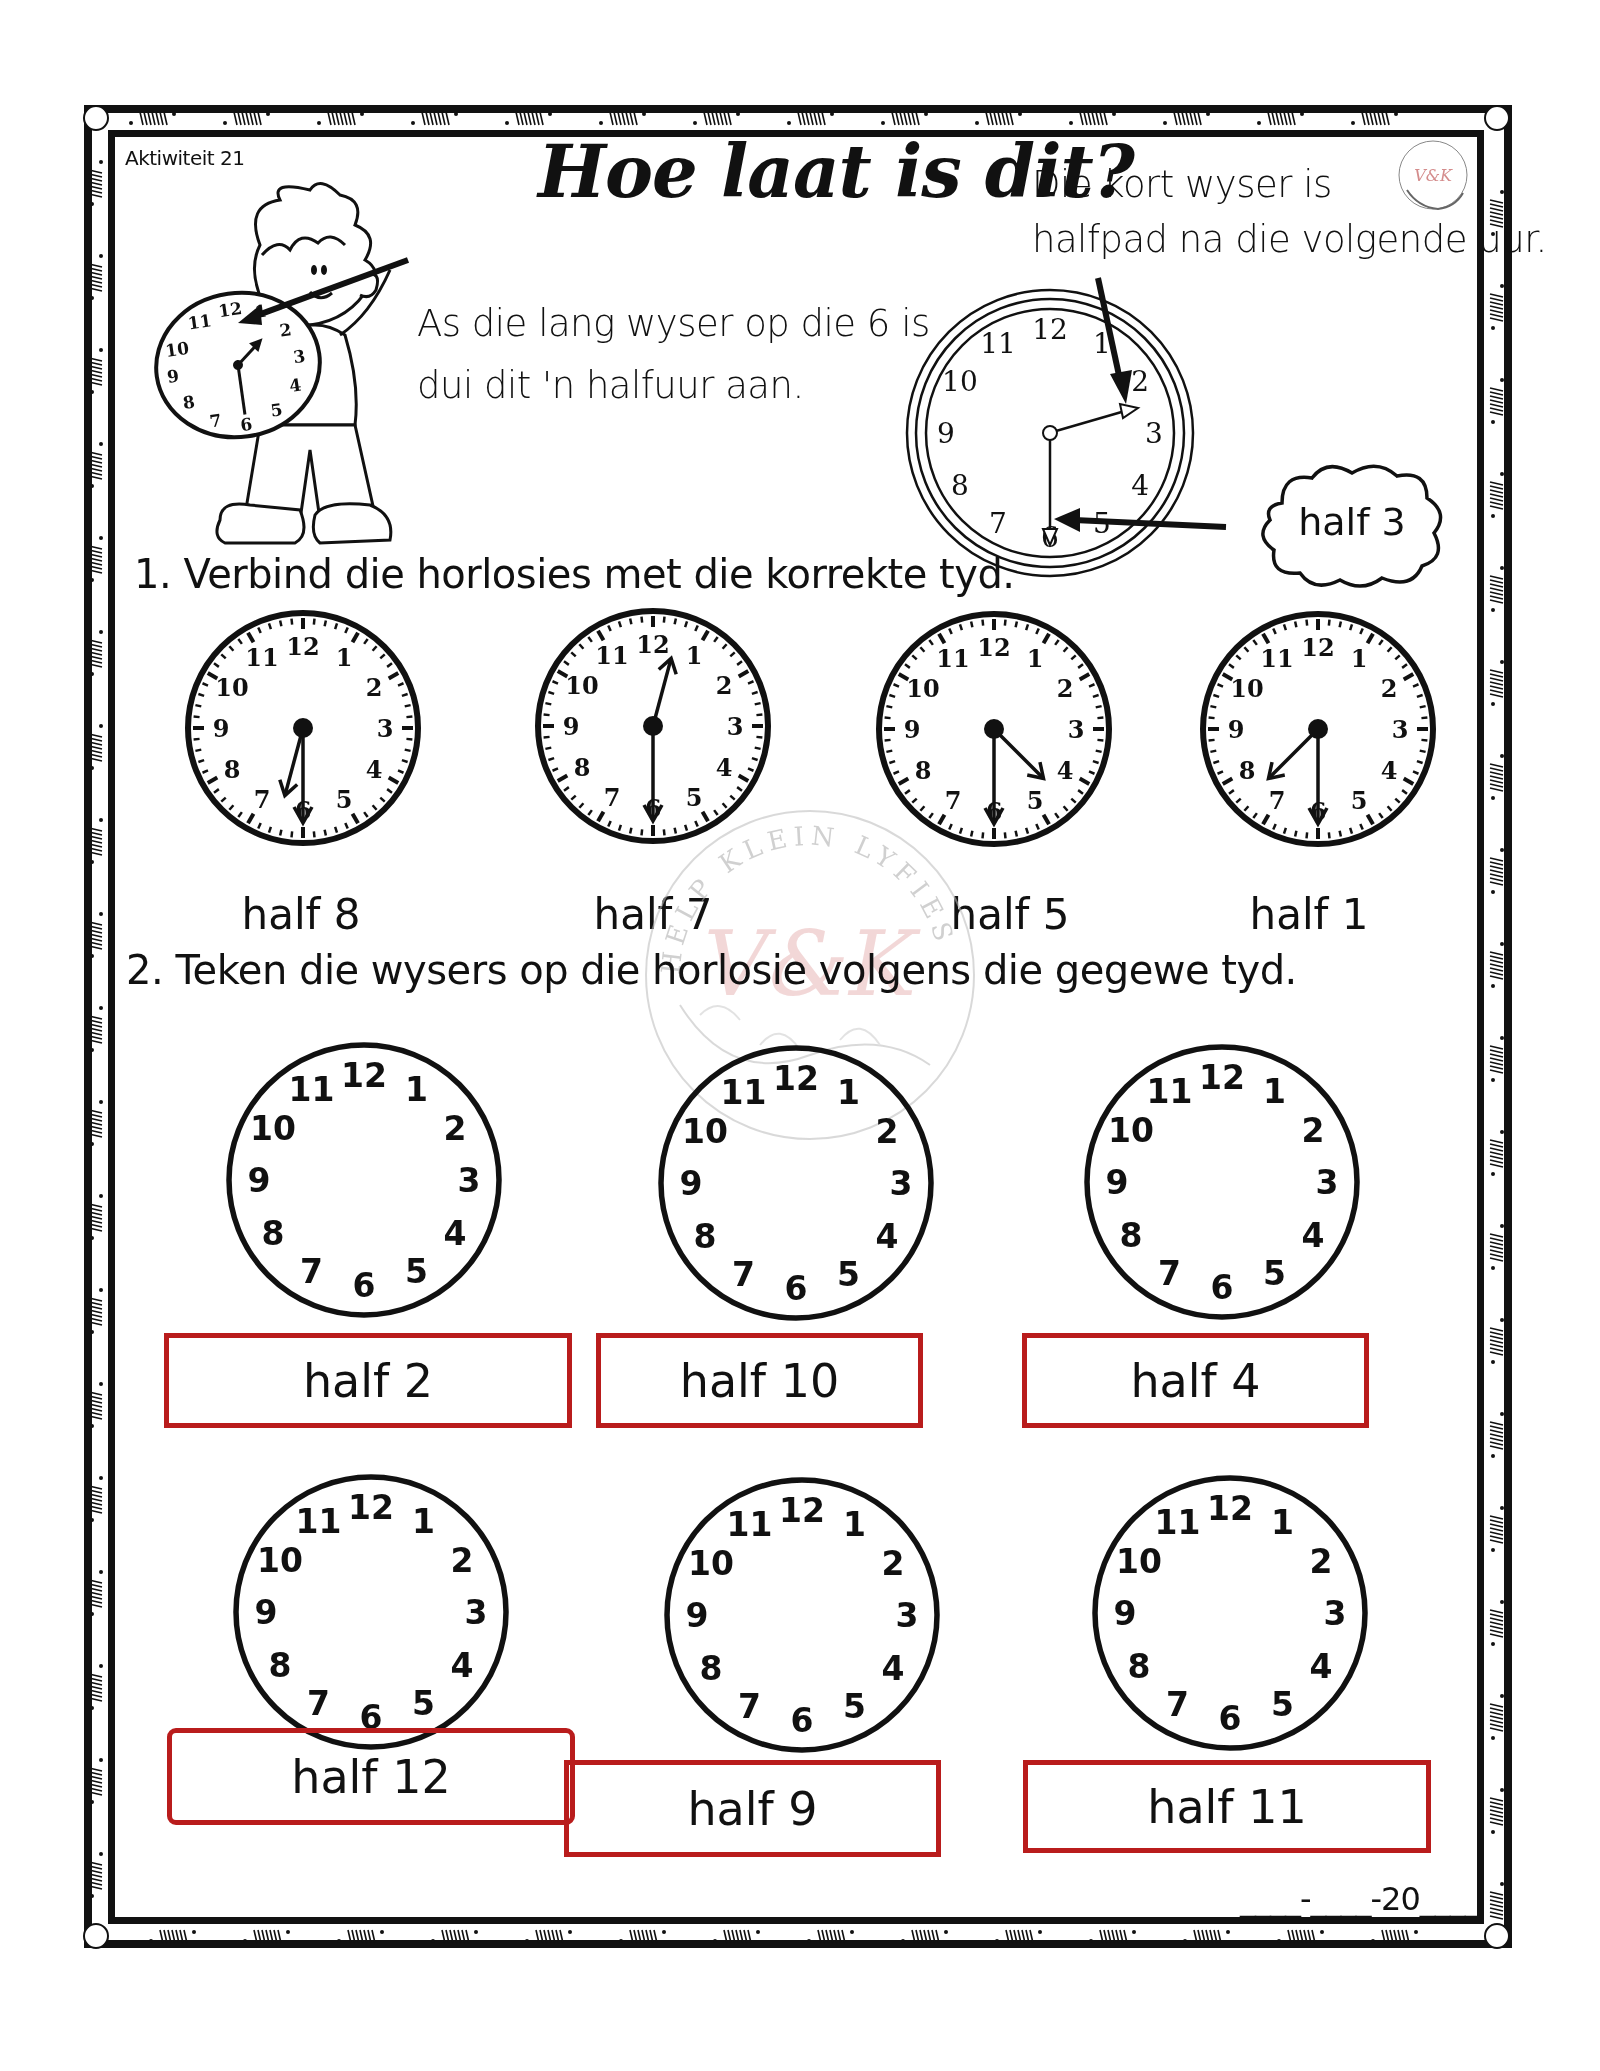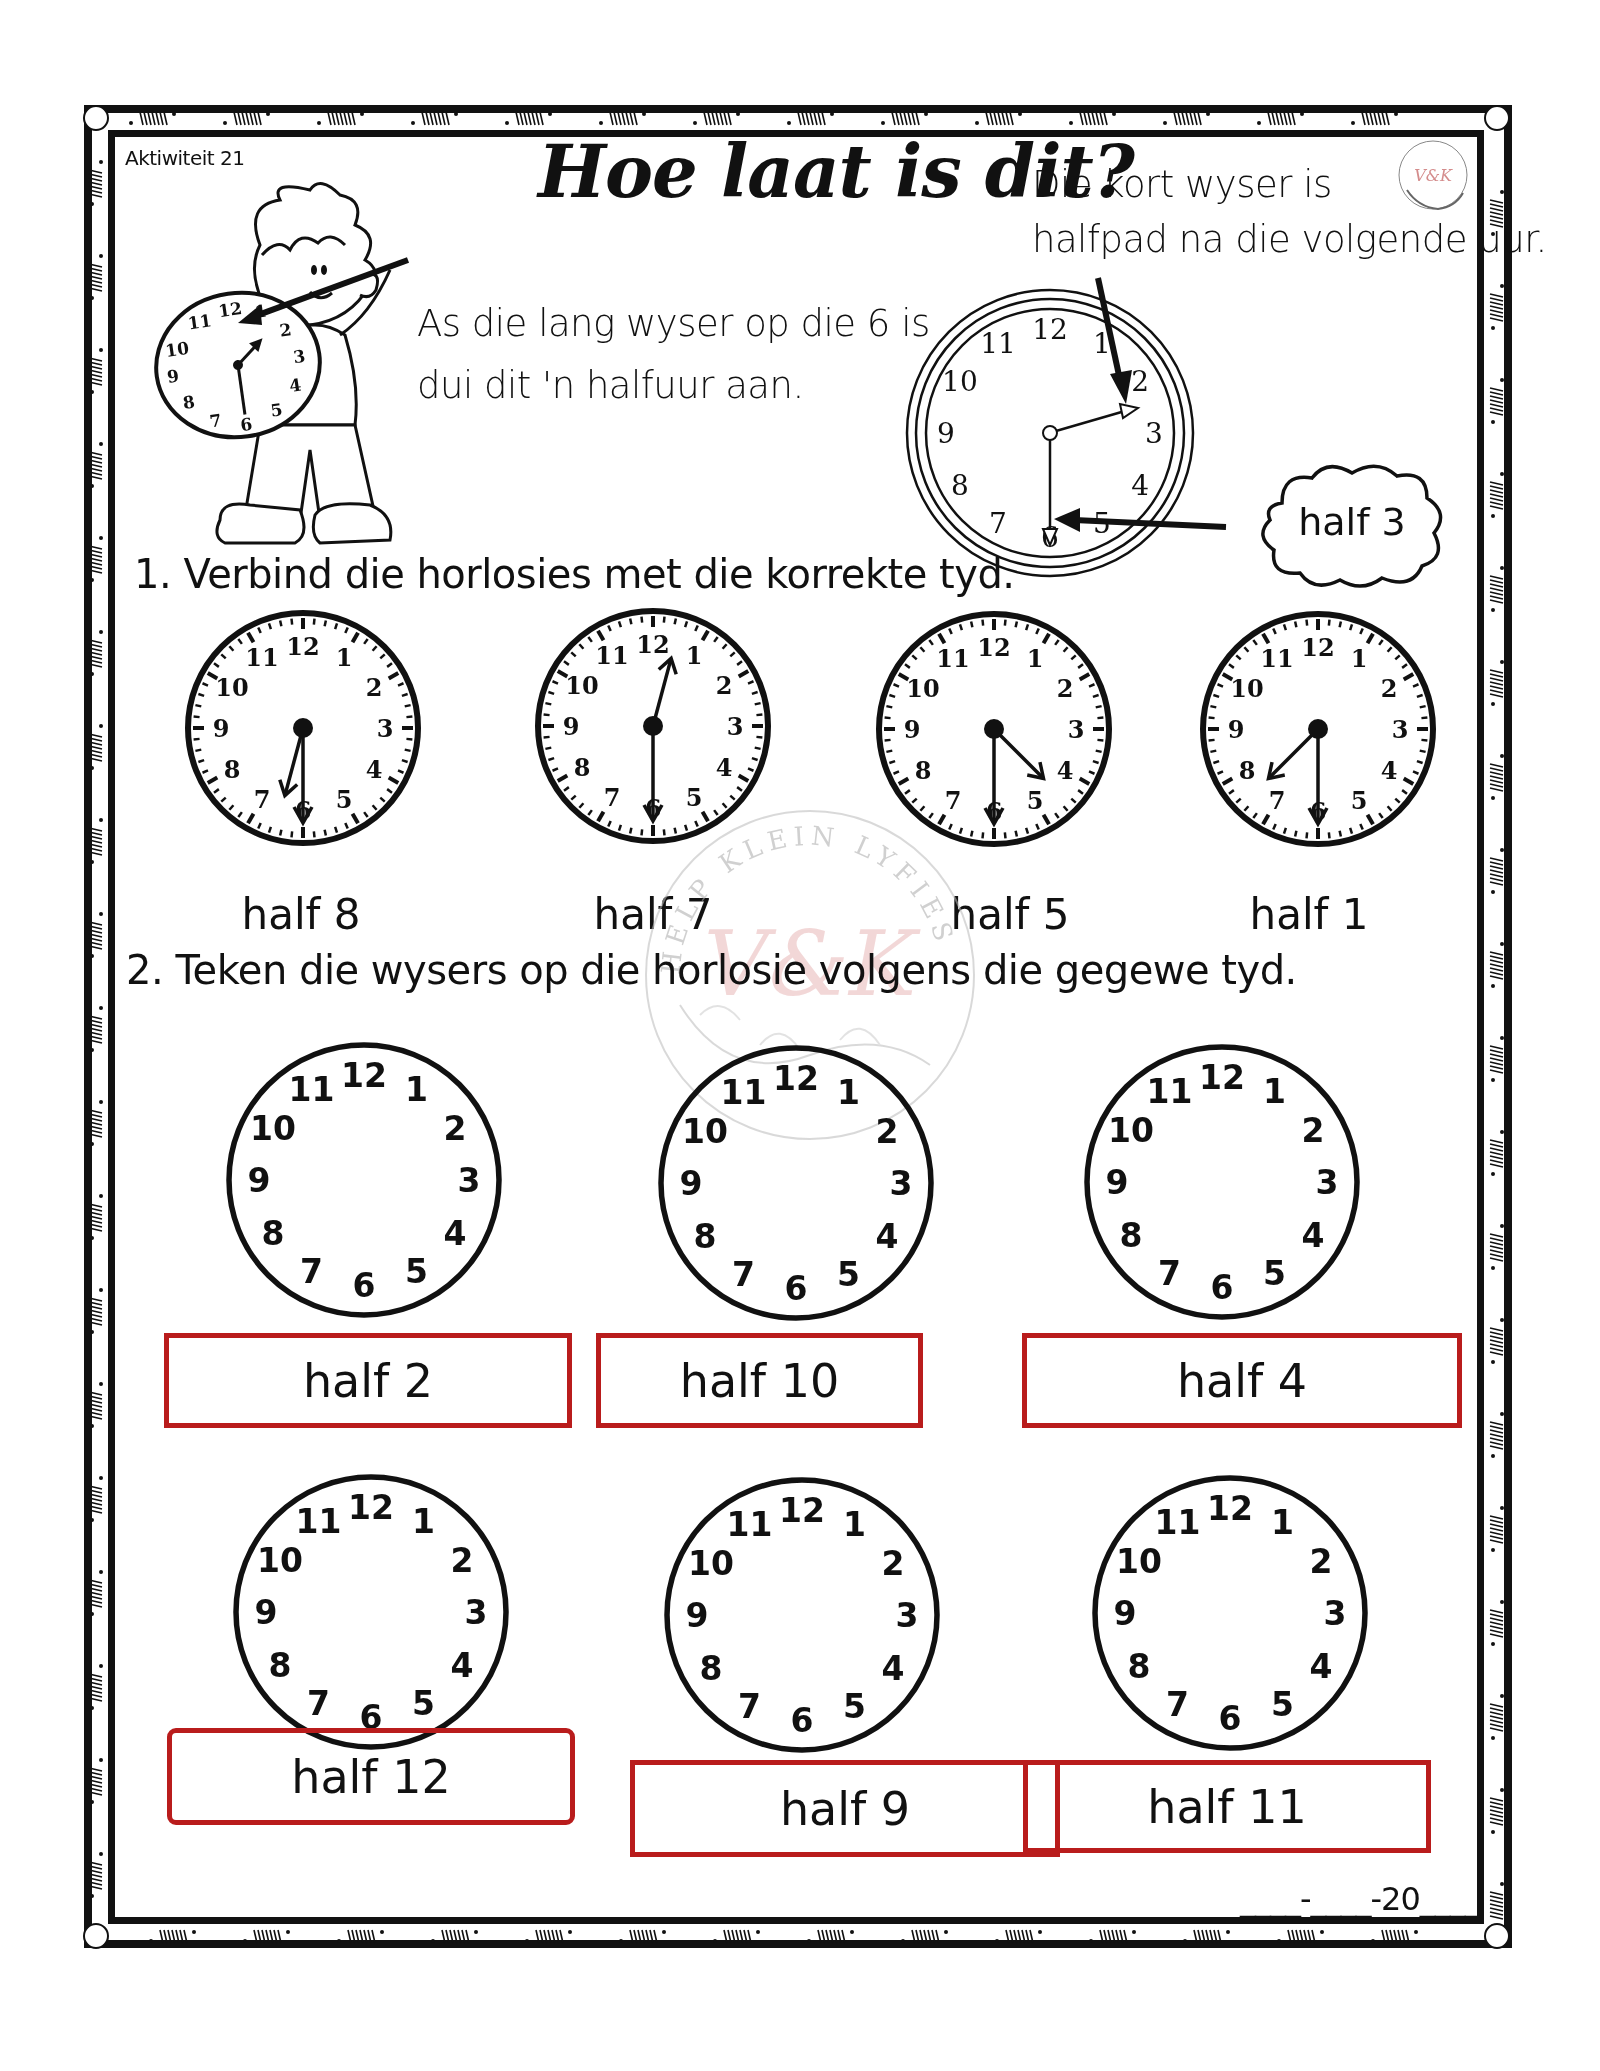--- a/index.html
+++ b/index.html
@@ -1282,26 +1282,26 @@
       <text x="-52.50000000000005" y="-78.93266739736603" font-family="DejaVu Sans, sans-serif" font-weight="bold" font-size="33" text-anchor="middle" fill="#111">11</text>
     </svg>
   </div>
 
 <div class="abs answer-box" style="left:164px;top:1333px;width:408px;height:95px;">
     <span>half 2</span>
   </div>
 <div class="abs answer-box" style="left:596px;top:1333px;width:327px;height:95px;">
     <span>half 10</span>
   </div>
-<div class="abs answer-box" style="left:1022px;top:1333px;width:440px;height:95px;">
+<div class="abs answer-box" style="left:1022px;top:1333px;width:347px;height:95px;">
     <span>half 4</span>
   </div>
 <div class="abs answer-box" style="left:167px;top:1728px;width:408px;height:97px;border-radius:9px;">
     <span>half 12</span>
   </div>
-<div class="abs answer-box" style="left:630px;top:1760px;width:430px;height:97px;">
+<div class="abs answer-box" style="left:564px;top:1760px;width:377px;height:97px;">
     <span>half 9</span>
   </div>
 <div class="abs answer-box" style="left:1023px;top:1760px;width:408px;height:93px;">
     <span>half 11</span>
   </div>
 
 <div class="abs date-line">____-____-20____</div>
 
 </body></html>

